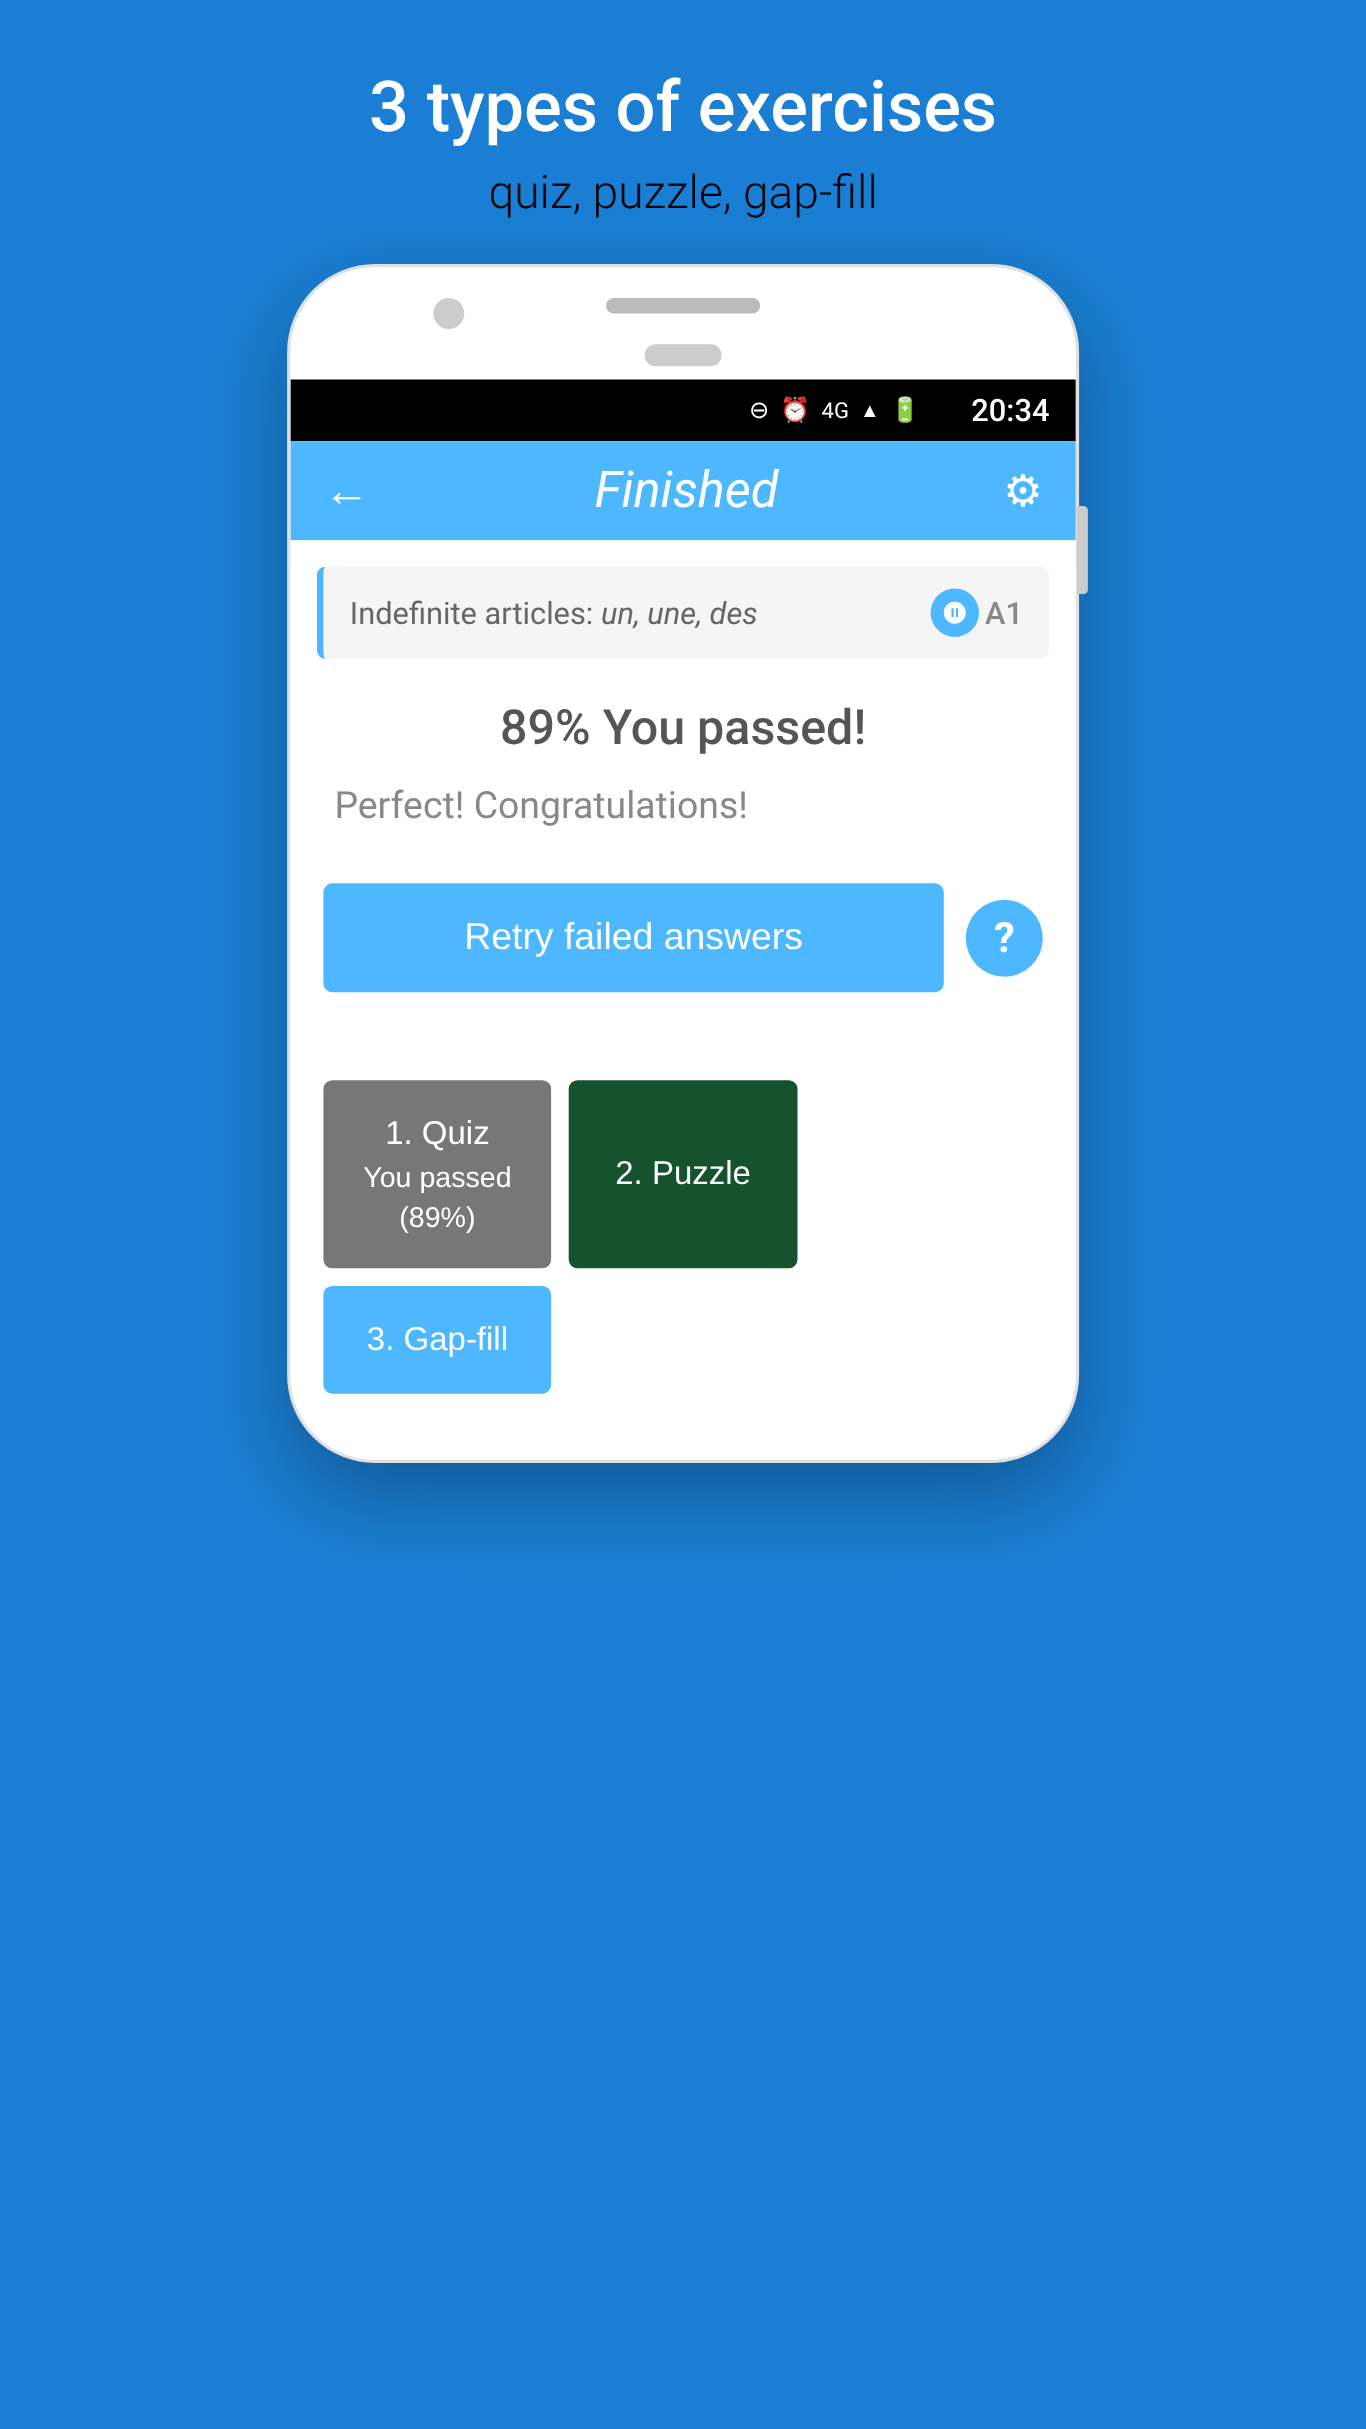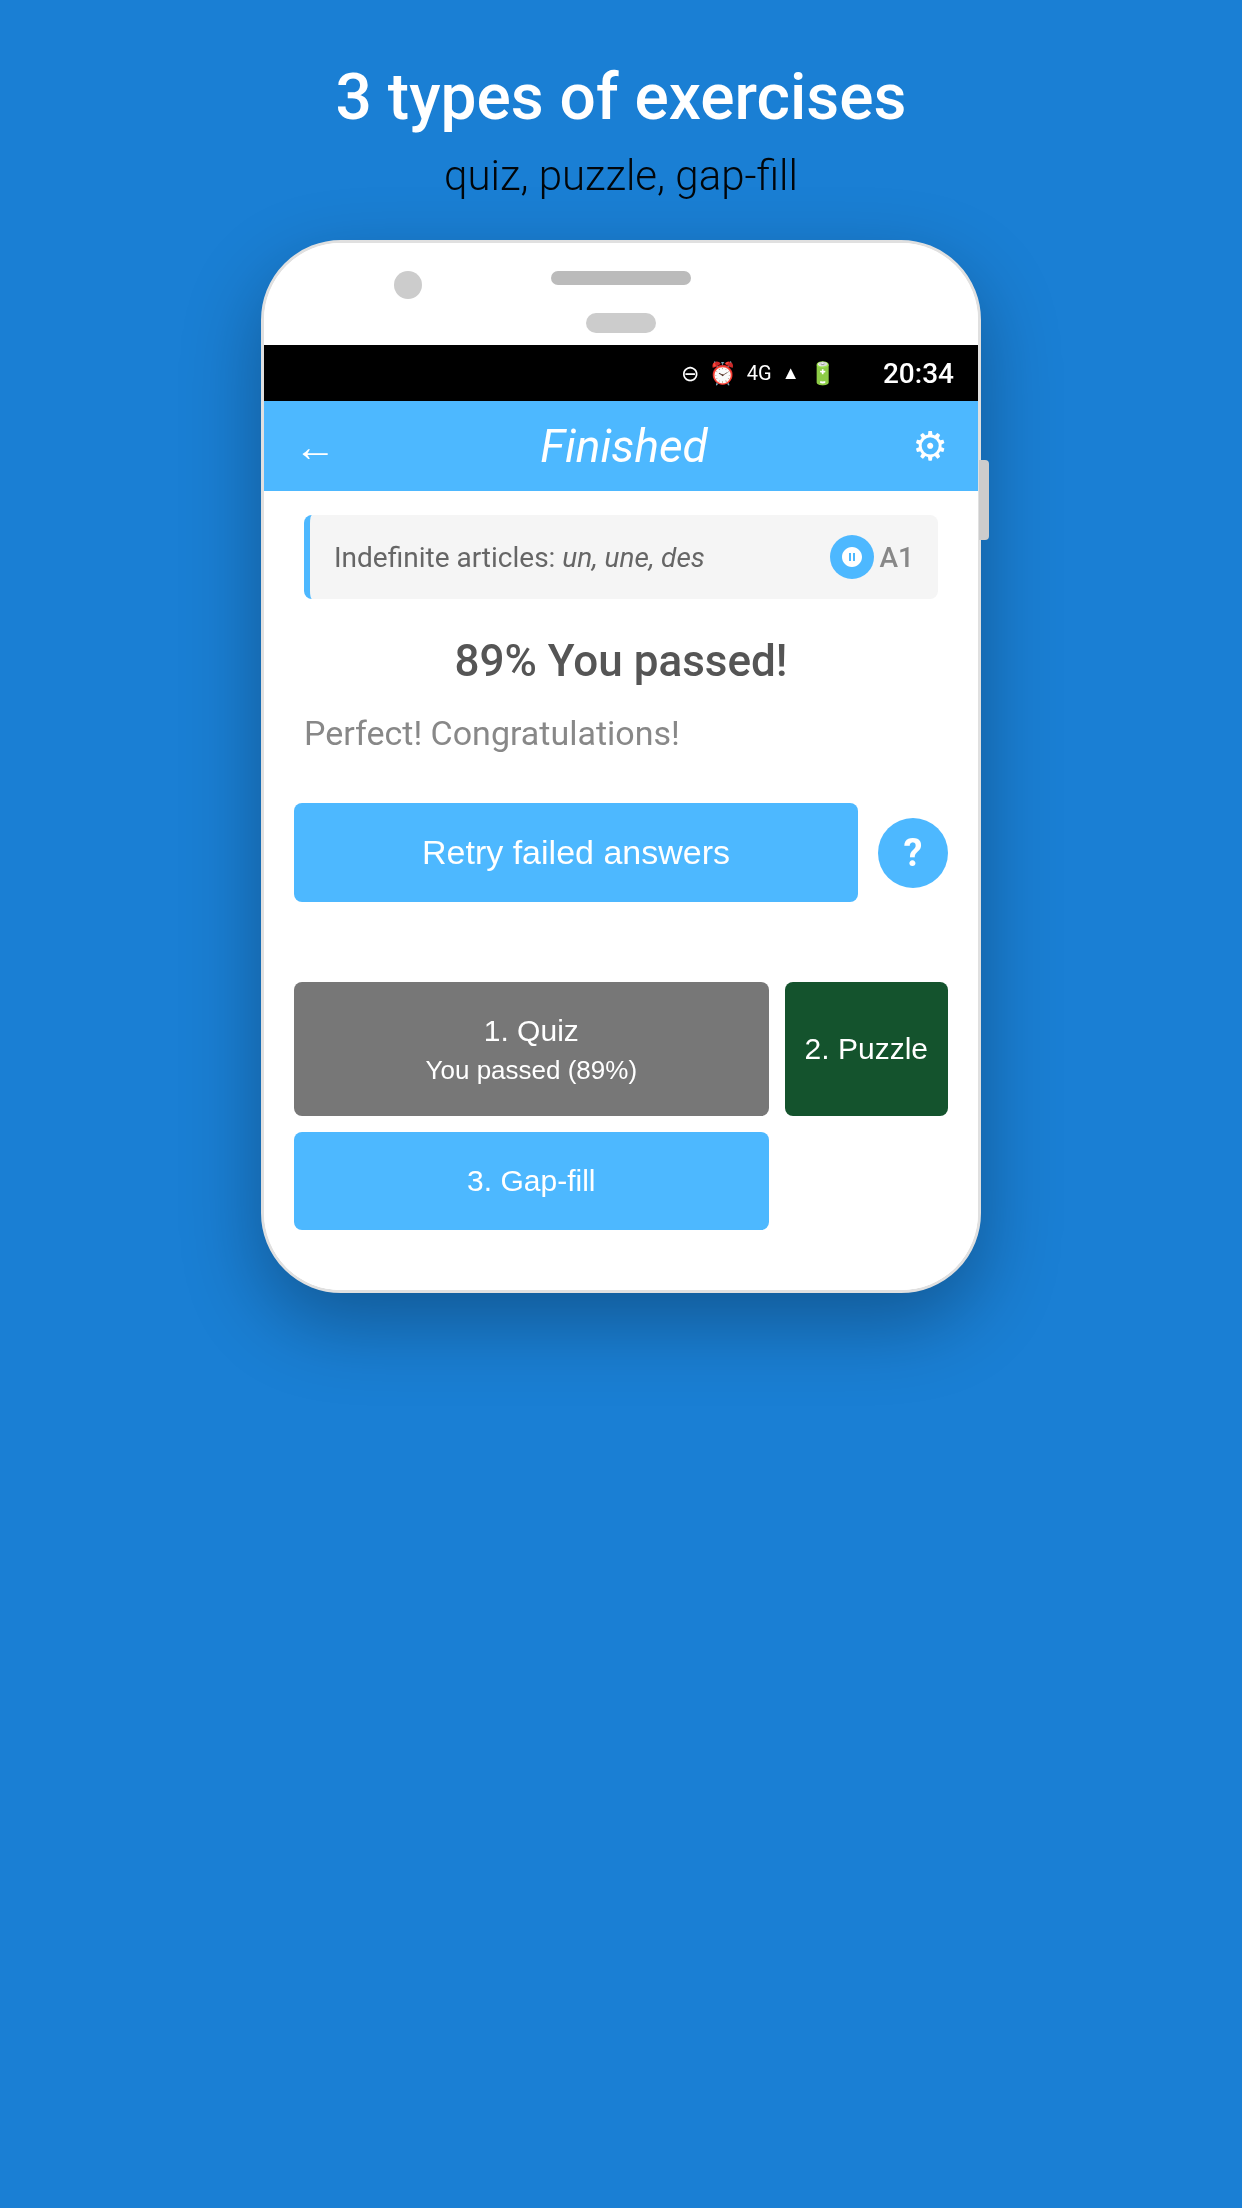--- a/index.html
+++ b/index.html
@@ -134,21 +134,21 @@
     }
 
     
     .app-content {
       background: white;
       padding: 0;
     }
 
     
     .lesson-card {
-      margin: 24px 40px 0;
+      margin: 24px 24px 0;
       background: #f5f5f5;
       border-radius: 8px;
       display: flex;
       align-items: center;
       padding: 20px 24px;
       border-left: 6px solid #4db8ff;
       justify-content: space-between;
     }
 
     .lesson-title {
@@ -242,21 +242,21 @@
 
     .help-button span {
       color: white;
       font-size: 38px;
       font-weight: bold;
     }
 
     
     .exercise-grid {
       display: grid;
-      grid-template-columns: 1fr;
+      grid-template-columns: 1fr 1fr 1fr;
       gap: 16px;
       padding: 20px 30px;
     }
 
     .exercise-btn {
       border: none;
       border-radius: 8px;
       padding: 28px 20px;
       font-size: 30px;
       font-weight: 500;

